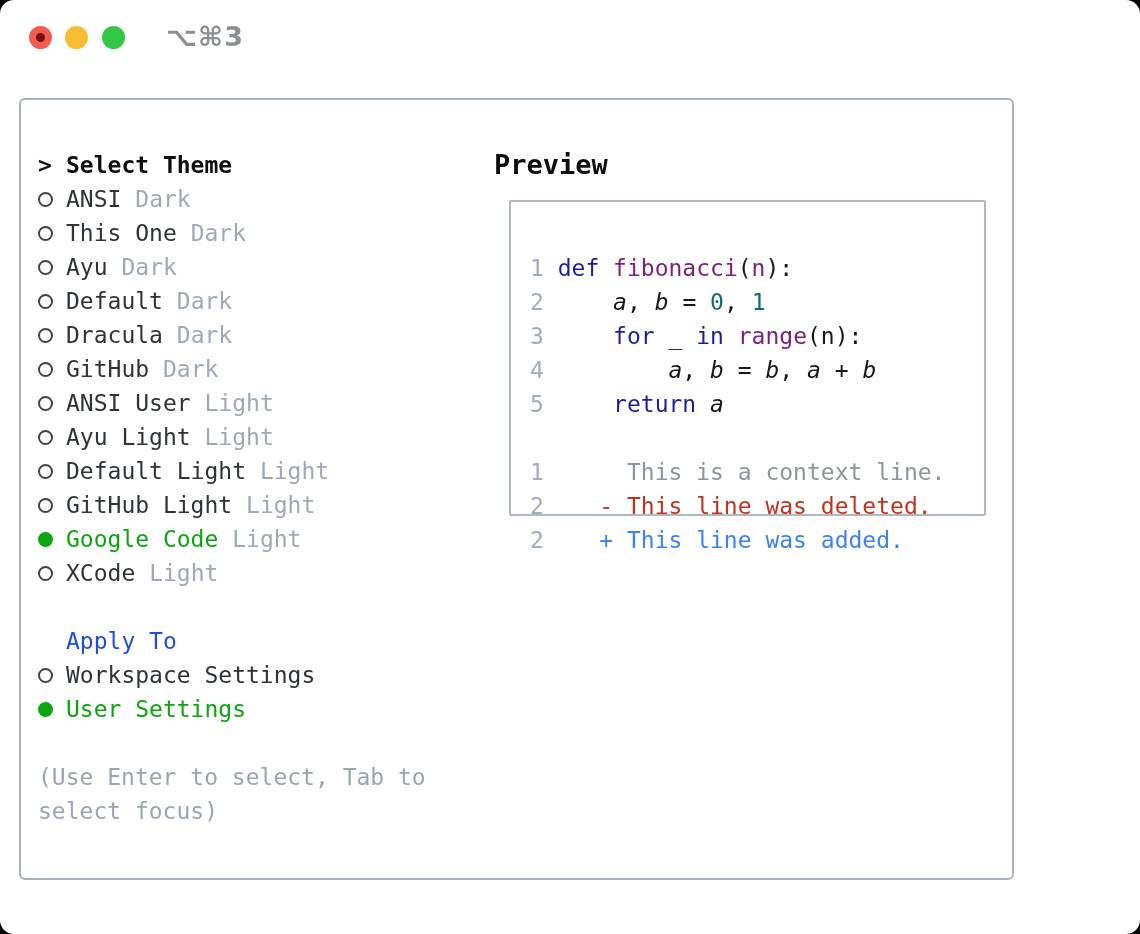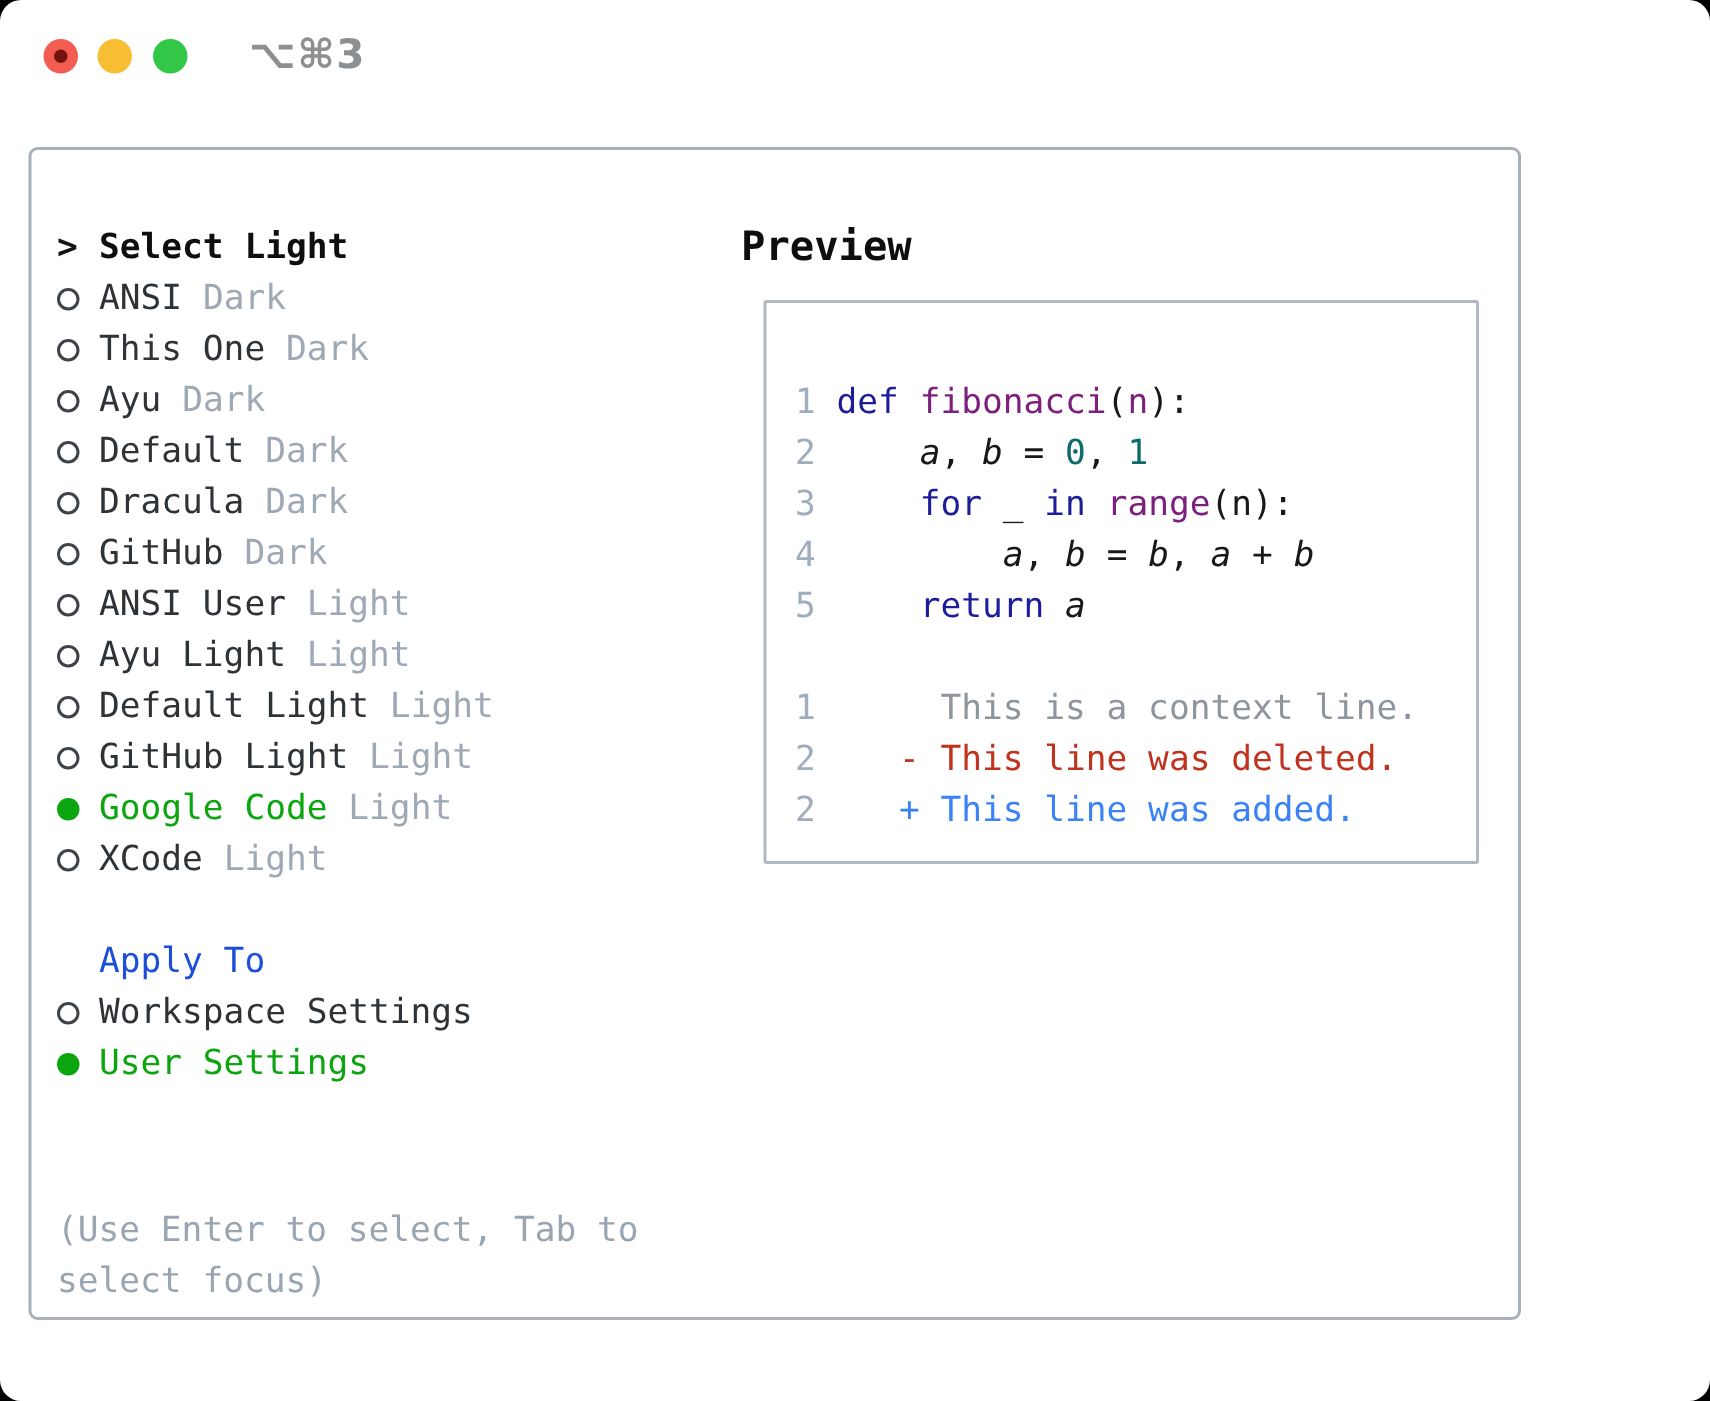--- a/index.html
+++ b/index.html
@@ -37,28 +37,28 @@
   .marker{display:inline-flex;width:28px;flex:0 0 28px;align-items:center;}
   .prompt{font-weight:bold;color:#121417;display:inline-block;width:28px;flex:0 0 28px;}
   .ring{width:11px;height:11px;border:2.4px solid #3f444a;border-radius:50%;display:inline-block;}
   .dot-filled{width:15px;height:15px;border-radius:50%;background:#0aa50f;display:inline-block;}
   .header-text{font-weight:bold;color:#0c0e10;}
   .header2{color:#1d4ed8;}
   .name{color:#2e3338;}
   .name.sel{color:#0aa50f;}
   .tag{color:#9fa9b6;margin-left:13.9px;}
   .spacer{height:34px;}
-  .hint{color:#9aa5b2;font-size:23px;line-height:34px;margin-top:43px;}
+  .hint{color:#9aa5b2;font-size:23px;line-height:34px;}
   
   .preview-title{
     position:absolute;left:494px;top:148px;height:34px;line-height:34px;
     font-size:27px;font-weight:bold;color:#0c0e10;
   }
   .preview-box{
-    position:absolute;left:509px;top:200px;width:477px;height:376px;
+    position:absolute;left:509px;top:200px;width:477px;height:316px;
     border:2px solid #b0b8c1;border-radius:2px;background:#ffffff;box-sizing:border-box;
   }
   .code{position:absolute;left:19px;top:49px;}
   .cline{height:34px;line-height:34px;font-size:23px;white-space:pre;}
   .num{color:#9fadbd;}
   .pl{color:#16181a;}
   .kw{color:#1d1d9c;}
   .typ{color:#7d207d;}
   .lit{color:#0e6b6b;}
   .var{color:#16181a;font-style:italic;}
@@ -78,21 +78,21 @@
     <span class="light yellow"></span>
     <span class="light green"></span>
     <span class="win-title">⌥⌘3</span>
   </div>
 
   <div class="panel"></div>
 
   <div class="left-pane">
     <div class="row">
       <span class="prompt">&gt;</span>
-        <span class="header-text">Select Light</span>
+        <span class="header-text">Select Theme</span>
     </div>
     <div id="theme-items">
         <div class="row">
           <span class="marker">
             <span class="ring"></span>
           </span>
           <span class="name">ANSI</span>
           <span class="tag">Dark</span>
         </div>
         <div class="row">

